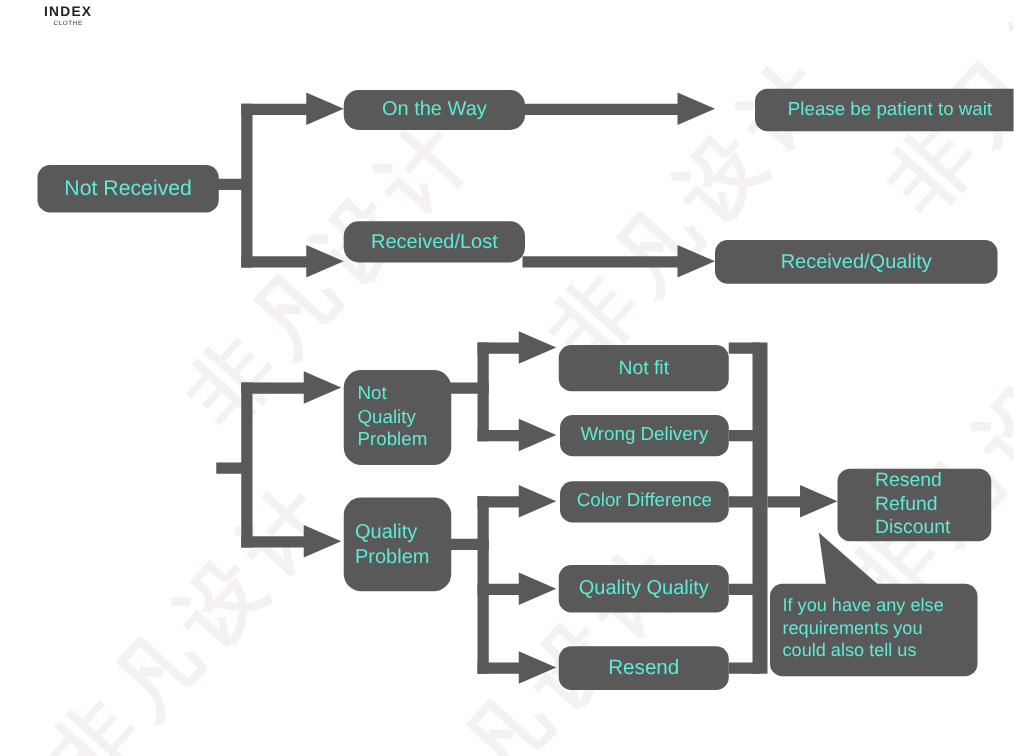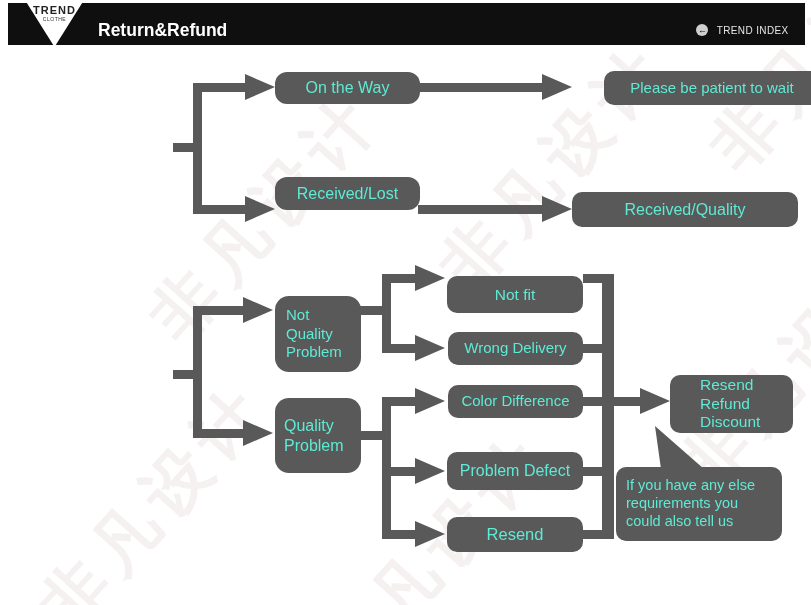--- a/index.html
+++ b/index.html
@@ -36,29 +36,22 @@
 
 <div class="page">
 
   <div class="wm" style="left:20px;top:590px;">非凡设计</div>
   <div class="wm" style="left:300px;top:640px;">非凡设计</div>
   <div class="wm" style="left:420px;top:250px;">非凡设计</div>
   <div class="wm" style="left:130px;top:300px;">非凡设计</div>
   <div class="wm" style="left:660px;top:450px;">非凡设计</div>
   <div class="wm" style="left:690px;top:130px;">非凡设计</div>
 
-  <div class="topbar">
-    <div class="hdr-title">Return&amp;Refund</div>
-    <div class="trend">
-      <div class="trend-ico">←</div>
-      <div class="trend-txt">TREND INDEX</div>
-    </div>
-  </div>
   <div class="logo-tri">
-    <div class="logo-l1">TREND</div>
+    <div class="logo-l1">INDEX</div>
     <div class="logo-l2">CLOTHE</div>
   </div>
 
   <div class="conn" style="left:173px;top:143px;width:24px;height:9px;"></div>
   <div class="conn" style="left:193px;top:83px;width:9px;height:131px;"></div>
   <div class="conn" style="left:193px;top:83px;width:54px;height:9px;"></div>
   <div class="ahead" style="left:245px;top:74px;"></div>
   <div class="conn" style="left:193px;top:205px;width:54px;height:9px;"></div>
   <div class="ahead" style="left:245px;top:196px;"></div>
   <div class="conn" style="left:420px;top:83px;width:124px;height:9px;"></div>
@@ -91,34 +84,35 @@
 
   <div class="conn" style="left:583px;top:274px;width:25px;height:9px;"></div>
   <div class="conn" style="left:583px;top:344px;width:25px;height:9px;"></div>
   <div class="conn" style="left:583px;top:397px;width:25px;height:9px;"></div>
   <div class="conn" style="left:583px;top:467px;width:25px;height:9px;"></div>
   <div class="conn" style="left:583px;top:530px;width:25px;height:9px;"></div>
   <div class="conn" style="left:602px;top:274px;width:12px;height:265px;"></div>
   <div class="conn" style="left:614px;top:397px;width:28px;height:9px;"></div>
   <div class="ahead" style="left:640px;top:388px;"></div>
 
+  <div class="node" style="left:30px;top:132px;width:145px;height:38px;font-size:17px;">Not Received</div>
   <div class="node" style="left:275px;top:72px;width:145px;height:32px;font-size:16px;border-radius:12px;">On the Way</div>
   <div class="node" style="left:604px;top:71px;width:216px;height:34px;font-size:15px;">Please be patient to wait</div>
   <div class="node" style="left:275px;top:177px;width:145px;height:33px;font-size:16px;border-radius:12px;">Received/Lost</div>
   <div class="node" style="left:572px;top:192px;width:226px;height:35px;font-size:16px;">Received/Quality</div>
 
   <div class="node la" style="left:275px;top:272px;width:86px;height:76px;font-size:15px;border-radius:14px;padding-left:11px;box-sizing:border-box;margin-top:24px;">Not
 Quality
 Problem</div>
   <div class="node la" style="left:275px;top:398px;width:86px;height:75px;font-size:16px;border-radius:14px;padding-left:9px;box-sizing:border-box;">Quality
 Problem</div>
   <div class="node" style="left:447px;top:276px;width:136px;height:37px;font-size:15.5px;">Not fit</div>
   <div class="node" style="left:448px;top:332px;width:135px;height:33px;font-size:15px;">Wrong Delivery</div>
   <div class="node" style="left:448px;top:385px;width:135px;height:33px;font-size:15px;">Color Difference</div>
-  <div class="node" style="left:447px;top:452px;width:136px;height:38px;font-size:16px;">Problem Defect</div>
+  <div class="node" style="left:447px;top:452px;width:136px;height:38px;font-size:16px;">Quality Quality</div>
   <div class="node" style="left:447px;top:517px;width:136px;height:35px;font-size:16.5px;">Resend</div>
   <div class="node la" style="left:670px;top:375px;width:123px;height:58px;font-size:15.5px;line-height:1.2;padding-left:30px;box-sizing:border-box;">Resend
 Refund
 Discount</div>
 
   <svg class="tail-svg" viewBox="0 0 60 46">
     <polygon points="7,2 13,45 56,45" fill="#595959"></polygon>
   </svg>
   <div class="node la" style="left:616px;top:467px;width:166px;height:74px;font-size:14.5px;line-height:1.22;padding-left:10px;box-sizing:border-box;">If you have any else
 requirements you

